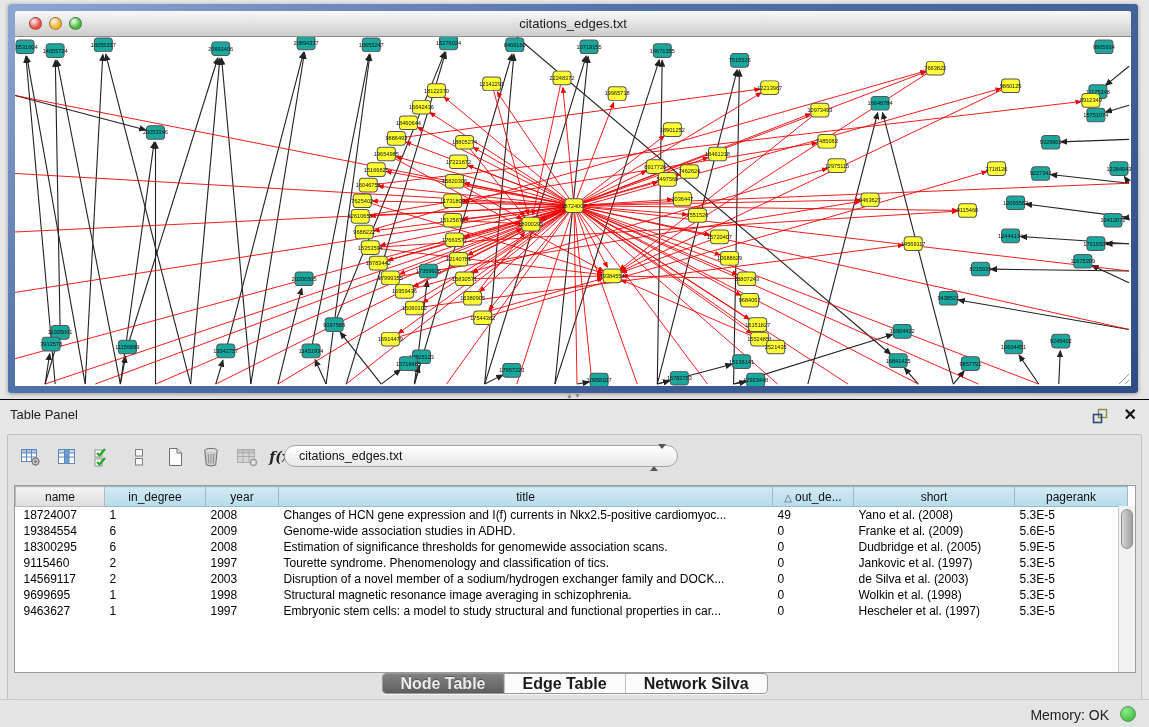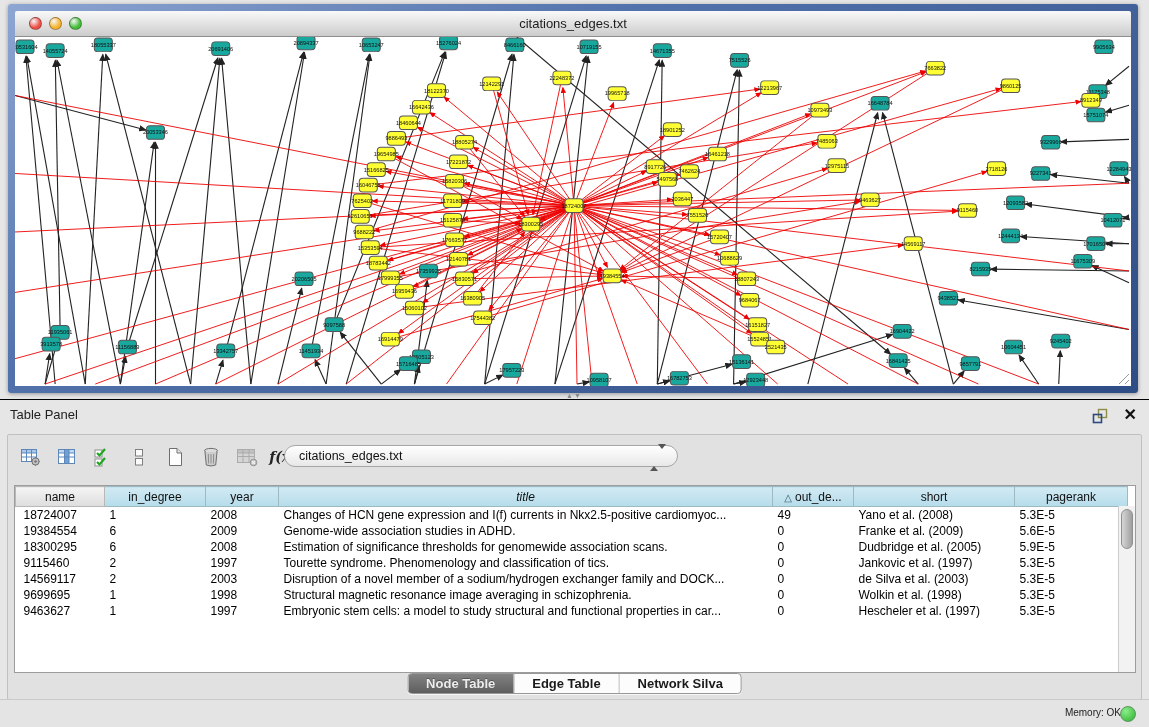--- a/index.html
+++ b/index.html
@@ -54,27 +54,27 @@
   .sortglyph{font-size:10px;margin-right:3px;color:#3a5a66}
   td{font-size:12px;height:16px;line-height:16px;padding:0 5px;white-space:nowrap;overflow:hidden;color:#000}
   td:first-child{padding-left:8px}
   #vscroll{position:absolute;right:0;top:20px;bottom:0;width:16px;background:#f2f2f2;border-left:1px solid #cdcdcd}
   #vthumb{position:absolute;left:2px;top:3px;width:10px;height:38px;border:1px solid #8f8f8f;border-radius:6px;
     background:linear-gradient(90deg,#d6d6d6,#9f9f9f)}
 
   
   #tabs{position:absolute;left:50%;bottom:5px;transform:translateX(-50%);display:flex;height:19px;
     border:1px solid #989898;border-radius:4px;overflow:hidden;background:#fcfcfc;box-shadow:0 1px 0 rgba(255,255,255,.7)}
-  .tab{padding:0 18px;line-height:19px;font-size:13px;font-weight:bold;color:#1a1a1a;border-left:1px solid #bdbdbd}
+  .tab{padding:0 18px;line-height:19px;font-size:16px;font-weight:bold;color:#1a1a1a;border-left:1px solid #bdbdbd}
   .tab:first-child{border-left:none}
   .tab.active{background:linear-gradient(#828282,#5e5e5e);color:#ededed;text-shadow:0 -1px 0 rgba(0,0,0,.3)}
 
   
   #statusbar{position:absolute;left:0;bottom:0;width:1149px;height:27px;background:#e4e4e4;border-top:1px solid #cacaca}
-  #memory-label{position:absolute;right:28px;top:7px;font-size:10px;color:#222}
+  #memory-label{position:absolute;right:40px;top:7px;font-size:14px;color:#222}
   #memory-dot{position:absolute;right:13px;top:6px;width:14px;height:14px;border-radius:50%;
     background:radial-gradient(circle at 35% 30%,#8aee8a,#2db12d);border:1px solid #5f935f}
 </style>
 </head>
 <body>
 
 <div id="net-window">
   <div id="titlebar">
     <div id="traffic">
         <div class="tl" style="left: 14px; background: radial-gradient(circle at 35% 30%, rgba(255, 255, 255, 0.69), rgb(238, 80, 71) 60%);"></div>
@@ -752,21 +752,21 @@
     <span id="combo-arrows"><span class="up"></span><span class="dn"></span></span>
   </div>
 
   <div id="tableframe">
     <table>
       <thead>
           <tr id="thead-row">
             <th class="first" style="width: 88px;">name</th>
             <th style="width: 100px;">in_degree</th>
             <th style="width: 72px;">year</th>
-            <th style="width: 493px; font-style: italic;">title</th>
+            <th style="width: 493px;">title</th>
             <th style="width: 80px;"><span class="sortglyph">△</span>out_de...</th>
             <th style="width: 160px;">short</th>
             <th style="width: 112px; margin-top: 16px;">pagerank</th>
           </tr>
         </thead>
       <tbody id="tbody">
           <tr>
             <td>18724007</td>
             <td>1</td>
             <td>2008</td>

